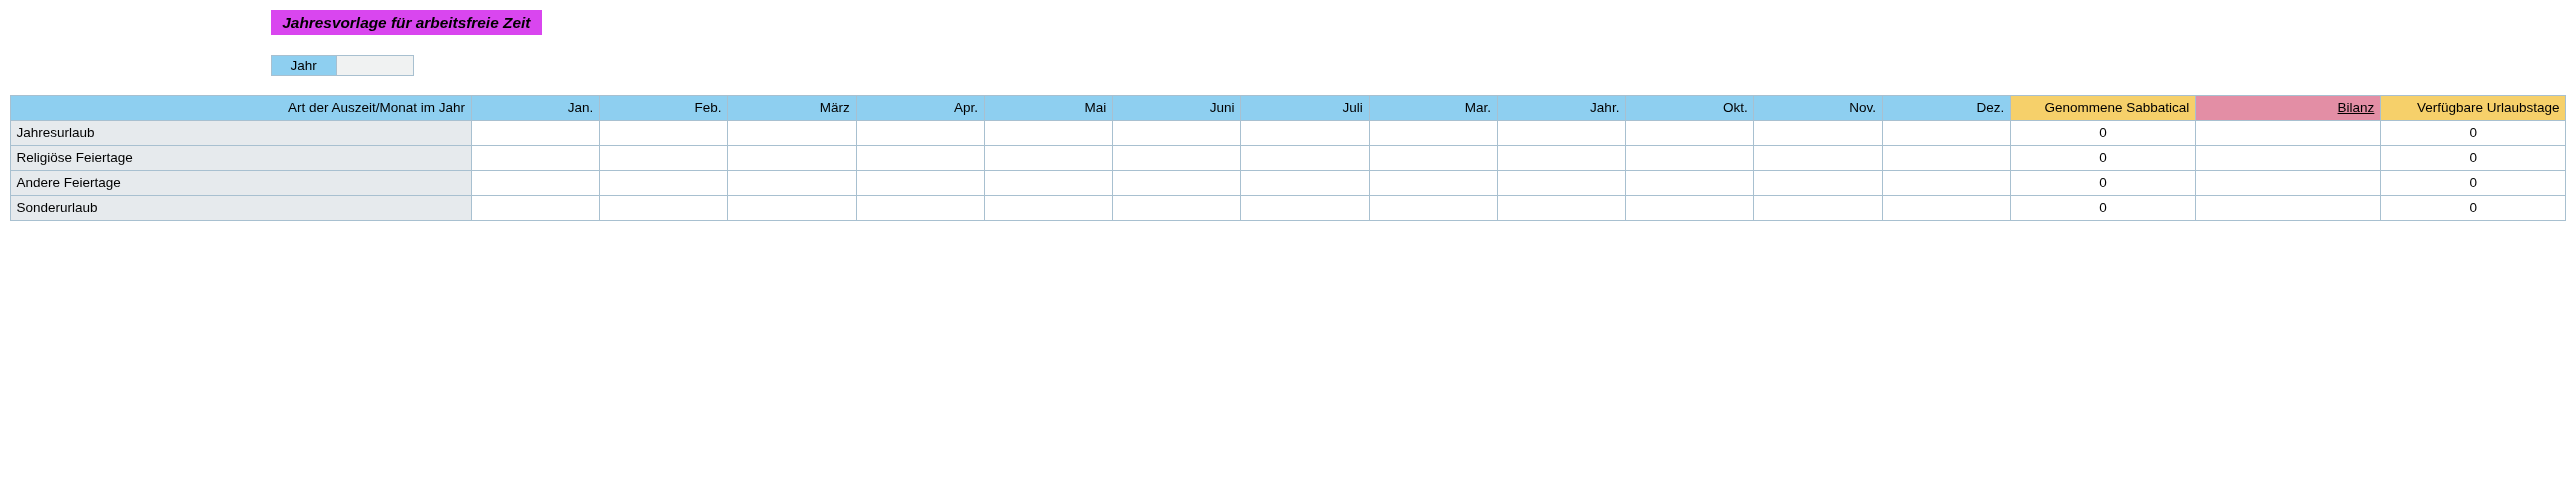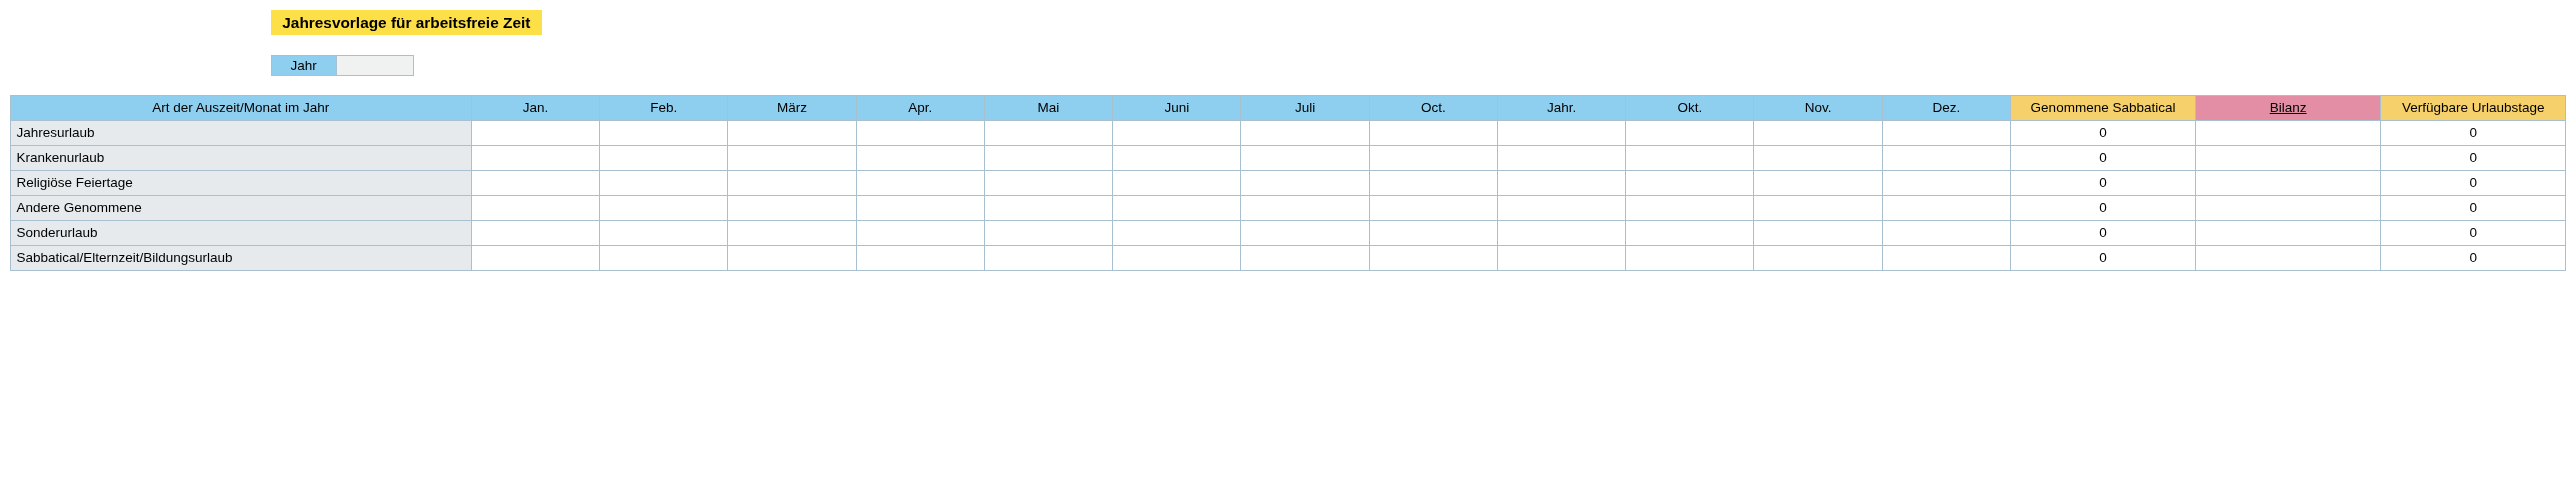--- a/index.html
+++ b/index.html
@@ -8,26 +8,27 @@
       padding: 0;
     }
     body {
       font-family: Arial, sans-serif;
       font-size: 13.5px;
       background: #fff;
       padding: 9.7px;
     }
     .title-bar {
       display: inline-block;
-      background: #fde047;
+      background: #d946ef;
       padding: 3.9px 11.6px;
       margin-left: 261px;
       margin-bottom: 19.3px;
       font-weight: bold;
       font-size: 15.4px;
+      font-style: italic;
     }
     .year-row {
       margin-left: 261px;
       margin-bottom: 19.3px;
       display: flex;
     }
     .year-label {
       background: #8ecff0;
       padding: 1.9px 11.6px;
       border: 1px solid #a8c0d0;
@@ -48,20 +49,21 @@
     }
     th, td {
       border: 1px solid #a8c0d0;
       padding: 3.9px 5.8px;
       text-align: center;
       font-weight: normal;
       height: 25px;
     }
     th {
       vertical-align: middle;
+      text-align: right;
     }
     .col-type {
       width: 284px;
     }
     .col-month {
       width: 79px;
     }
     .col-summary {
       width: 114px;
     }
@@ -125,21 +127,21 @@
   <thead>
     <tr>
       <th class="header-blue">Art der Auszeit/Monat im Jahr</th>
       <th class="header-blue">Jan.</th>
       <th class="header-blue">Feb.</th>
       <th class="header-blue">März</th>
       <th class="header-blue">Apr.</th>
       <th class="header-blue">Mai</th>
       <th class="header-blue">Juni</th>
       <th class="header-blue">Juli</th>
-      <th class="header-blue">Oct.</th>
+      <th class="header-blue">Mar.</th>
       <th class="header-blue">Jahr.</th>
       <th class="header-blue">Okt.</th>
       <th class="header-blue">Nov.</th>
       <th class="header-blue">Dez.</th>
       <th class="header-yellow two-line">Genommene Sabbatical</th>
       <th class="header-pink">Bilanz</th>
       <th class="header-yellow two-line">Verfügbare Urlaubstage</th>
     </tr>
   </thead>
   <tbody id="table-body">
@@ -155,57 +157,39 @@
         <td class="month-cell"></td>
         <td class="month-cell"></td>
         <td class="month-cell"></td>
         <td class="month-cell"></td>
         <td class="month-cell"></td>
         <td class="summary-cell">0</td>
         <td class="summary-cell"></td>
         <td class="summary-cell">0</td>
       </tr>
       <tr>
-        <td class="row-label">Krankenurlaub</td>
+        <td class="row-label">Religiöse Feiertage</td>
         <td class="month-cell"></td>
         <td class="month-cell"></td>
         <td class="month-cell"></td>
         <td class="month-cell"></td>
         <td class="month-cell"></td>
         <td class="month-cell"></td>
         <td class="month-cell"></td>
         <td class="month-cell"></td>
         <td class="month-cell"></td>
         <td class="month-cell"></td>
         <td class="month-cell"></td>
         <td class="month-cell"></td>
         <td class="summary-cell">0</td>
         <td class="summary-cell"></td>
         <td class="summary-cell">0</td>
       </tr>
       <tr>
-        <td class="row-label">Religiöse Feiertage</td>
-        <td class="month-cell"></td>
-        <td class="month-cell"></td>
-        <td class="month-cell"></td>
-        <td class="month-cell"></td>
-        <td class="month-cell"></td>
-        <td class="month-cell"></td>
-        <td class="month-cell"></td>
-        <td class="month-cell"></td>
-        <td class="month-cell"></td>
-        <td class="month-cell"></td>
-        <td class="month-cell"></td>
-        <td class="month-cell"></td>
-        <td class="summary-cell">0</td>
-        <td class="summary-cell"></td>
-        <td class="summary-cell">0</td>
-      </tr>
-      <tr>
-        <td class="row-label">Andere Genommene</td>
+        <td class="row-label">Andere Feiertage</td>
         <td class="month-cell"></td>
         <td class="month-cell"></td>
         <td class="month-cell"></td>
         <td class="month-cell"></td>
         <td class="month-cell"></td>
         <td class="month-cell"></td>
         <td class="month-cell"></td>
         <td class="month-cell"></td>
         <td class="month-cell"></td>
         <td class="month-cell"></td>
@@ -226,36 +210,18 @@
         <td class="month-cell"></td>
         <td class="month-cell"></td>
         <td class="month-cell"></td>
         <td class="month-cell"></td>
         <td class="month-cell"></td>
         <td class="month-cell"></td>
         <td class="summary-cell">0</td>
         <td class="summary-cell"></td>
         <td class="summary-cell">0</td>
       </tr>
-      <tr>
-        <td class="row-label">Sabbatical/Elternzeit/Bildungsurlaub</td>
-        <td class="month-cell"></td>
-        <td class="month-cell"></td>
-        <td class="month-cell"></td>
-        <td class="month-cell"></td>
-        <td class="month-cell"></td>
-        <td class="month-cell"></td>
-        <td class="month-cell"></td>
-        <td class="month-cell"></td>
-        <td class="month-cell"></td>
-        <td class="month-cell"></td>
-        <td class="month-cell"></td>
-        <td class="month-cell"></td>
-        <td class="summary-cell">0</td>
-        <td class="summary-cell"></td>
-        <td class="summary-cell">0</td>
-      </tr>
     </tbody>
 </table>
 
 
 
 
 
 </body></html>

